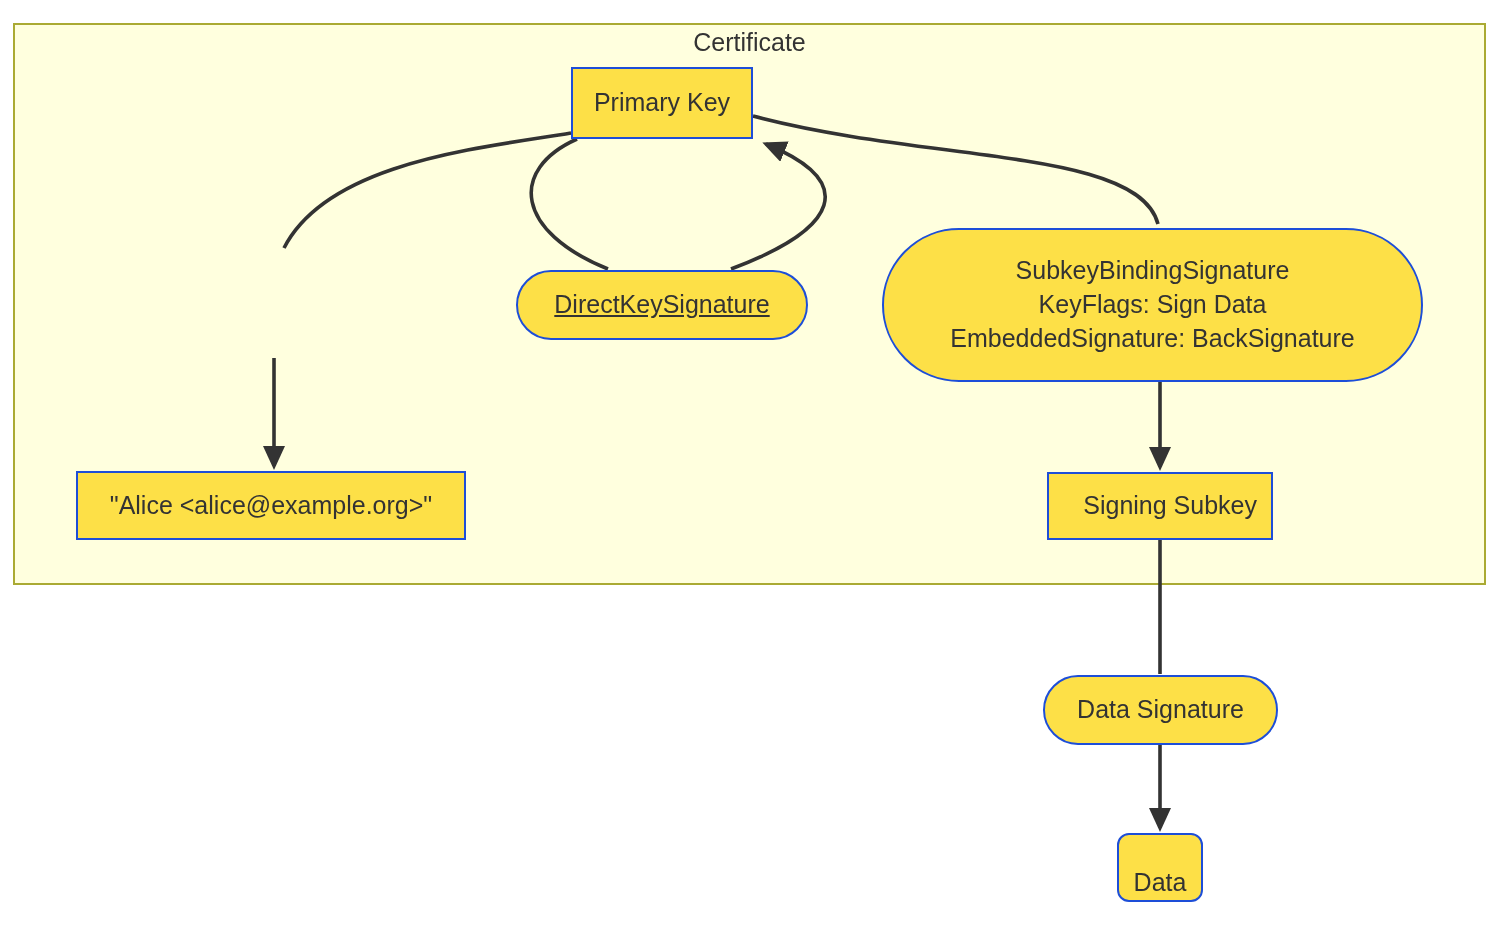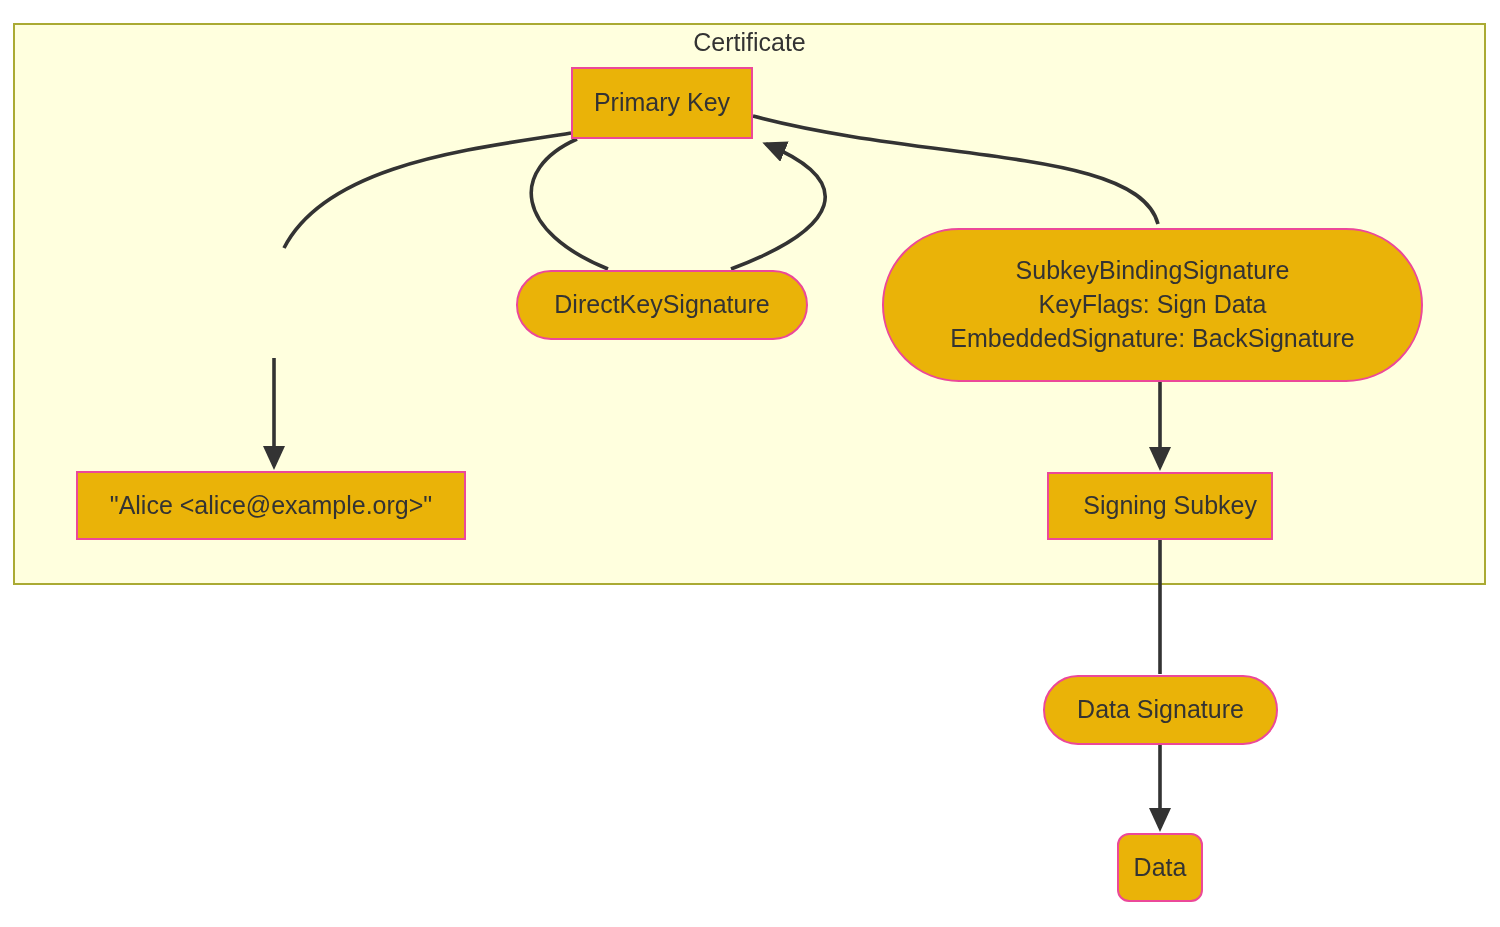--- a/index.html
+++ b/index.html
@@ -36,41 +36,41 @@
     left: 0; top: 0;
     width: 1500px; height: 927px;
     z-index: 1;
   }
   .node {
     position: absolute;
     z-index: 2;
     display: flex;
     align-items: center;
     justify-content: center;
-    background: #eab308;
-    border: 2px solid #ec4899;
+    background: #fde047;
+    border: 2px solid #1d4ed8;
     box-sizing: border-box;
     text-align: center;
   }
   .node .label {
     font-size: 25px;
     line-height: 1.35;
     color: #333333;
     white-space: pre-line;
     padding: 0 14px;
   }
   
   #n-primary-key        { left: 571px;  top: 67px;  width: 182px; height: 72px;  }
   #n-pos-cert           { left: 121px;  top: 250px; width: 307px; height: 108px; border-radius: 54px; }
-  #n-direct-key-sig     { left: 516px;  top: 270px; width: 292px; height: 70px;  border-radius: 35px; }
+  #n-direct-key-sig     { left: 516px;  top: 270px; width: 292px; height: 70px;  border-radius: 35px; text-decoration: underline; }
   #n-subkey-binding-sig { left: 882px;  top: 228px; width: 541px; height: 154px; border-radius: 77px; }
   #n-user-id            { left: 76px;   top: 471px; width: 390px; height: 69px;  }
   #n-signing-subkey     { left: 1047px; top: 472px; width: 226px; height: 68px; justify-content: flex-end;  }
   #n-data-signature     { left: 1043px; top: 675px; width: 235px; height: 70px;  border-radius: 35px; text-align: center; }
-  #n-data               { left: 1117px; top: 833px; width: 86px;  height: 69px;  border-radius: 12px; }
+  #n-data               { left: 1117px; top: 833px; width: 86px;  height: 69px;  border-radius: 12px; align-items: flex-end; }
 </style>
 </head>
 <body>
 
 <div class="diagram">
 
   <div class="subgraph"></div>
   <div class="subgraph-label">Certificate</div>
 
   <svg class="edges" viewBox="0 0 1500 927" xmlns="http://www.w3.org/2000/svg">

